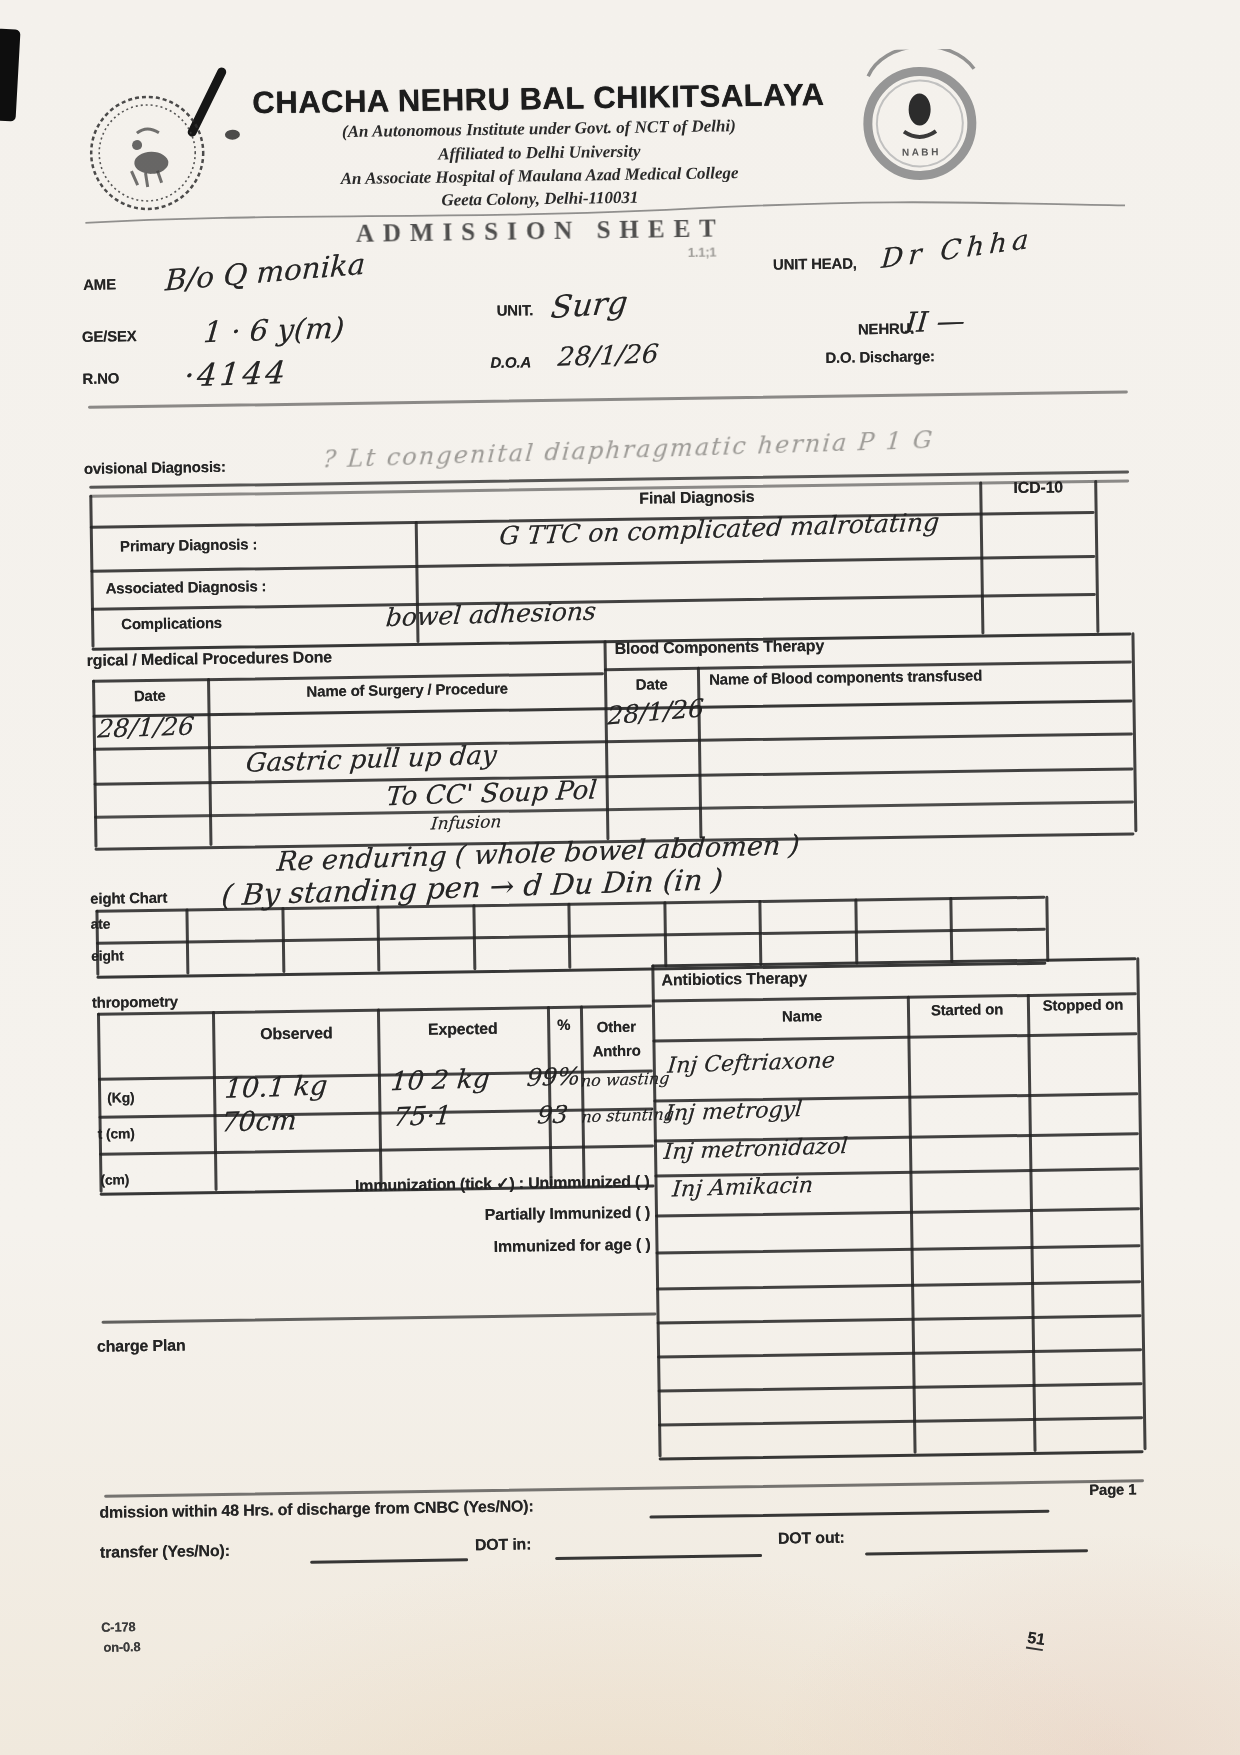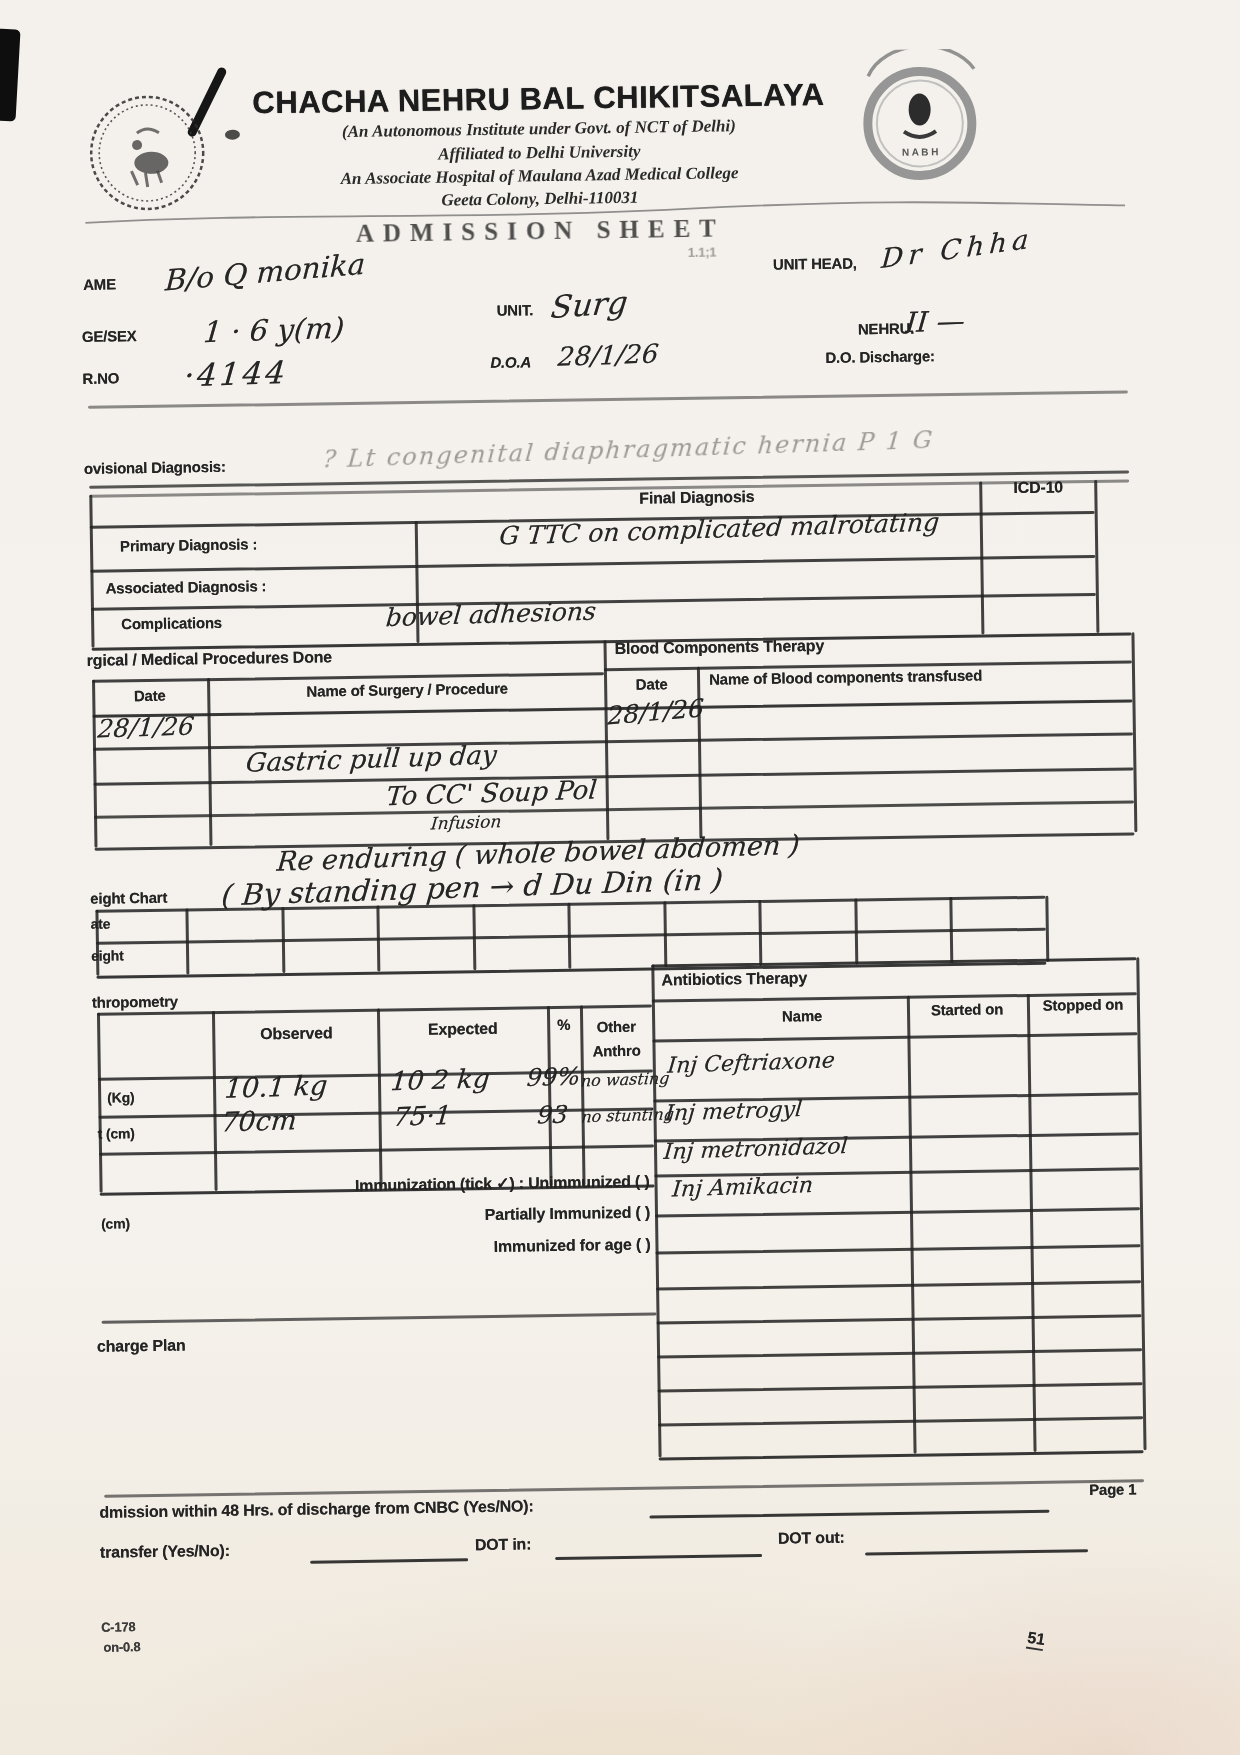--- a/index.html
+++ b/index.html
@@ -122,21 +122,21 @@
   <div class="abs lbl" style="left:104px;top:1082px;font-size:14px;">(Kg)</div>
   <div class="abs hw" style="left:222px;top:1066px;font-size:27px;">10.1 kg</div>
   <div class="abs hw" style="left:388px;top:1062px;font-size:26px;">10 2 kg</div>
   <div class="abs hw" style="left:524px;top:1062px;font-size:24px;">99%</div>
   <div class="abs hw" style="left:578px;top:1070px;font-size:16px;">no wasting</div>
   <div class="abs lbl" style="left:94px;top:1118px;font-size:14px;">t (cm)</div>
   <div class="abs hw" style="left:218px;top:1100px;font-size:27px;">70cm</div>
   <div class="abs hw" style="left:390px;top:1098px;font-size:26px;">75·1</div>
   <div class="abs hw" style="left:534px;top:1100px;font-size:24px;">93</div>
   <div class="abs hw" style="left:578px;top:1106px;font-size:16px;">no stunting</div>
-  <div class="abs lbl" style="left:96px;top:1208px;font-size:14px;">(cm)</div>
+  <div class="abs lbl" style="left:96px;top:1164px;font-size:14px;">(cm)</div>
 
   <div class="abs lbl" style="left:660px;top:972px;font-size:16px;">Antibiotics Therapy</div>
   <div class="abs lbl c" style="left:700px;top:1010px;width:200px;">Name</div>
   <div class="abs lbl c" style="left:908px;top:1006px;width:114px;">Started on</div>
   <div class="abs lbl c" style="left:1028px;top:1003px;width:106px;">Stopped on</div>
   <div class="abs hw" style="left:665px;top:1052px;font-size:22px;">Inj Ceftriaxone</div>
   <div class="abs hw" style="left:662px;top:1100px;font-size:22px;">Inj metrogyl</div>
   <div class="abs hw" style="left:660px;top:1138px;font-size:22px;">Inj metronidazol</div>
   <div class="abs hw" style="left:668px;top:1176px;font-size:22px;">Inj Amikacin</div>
 

